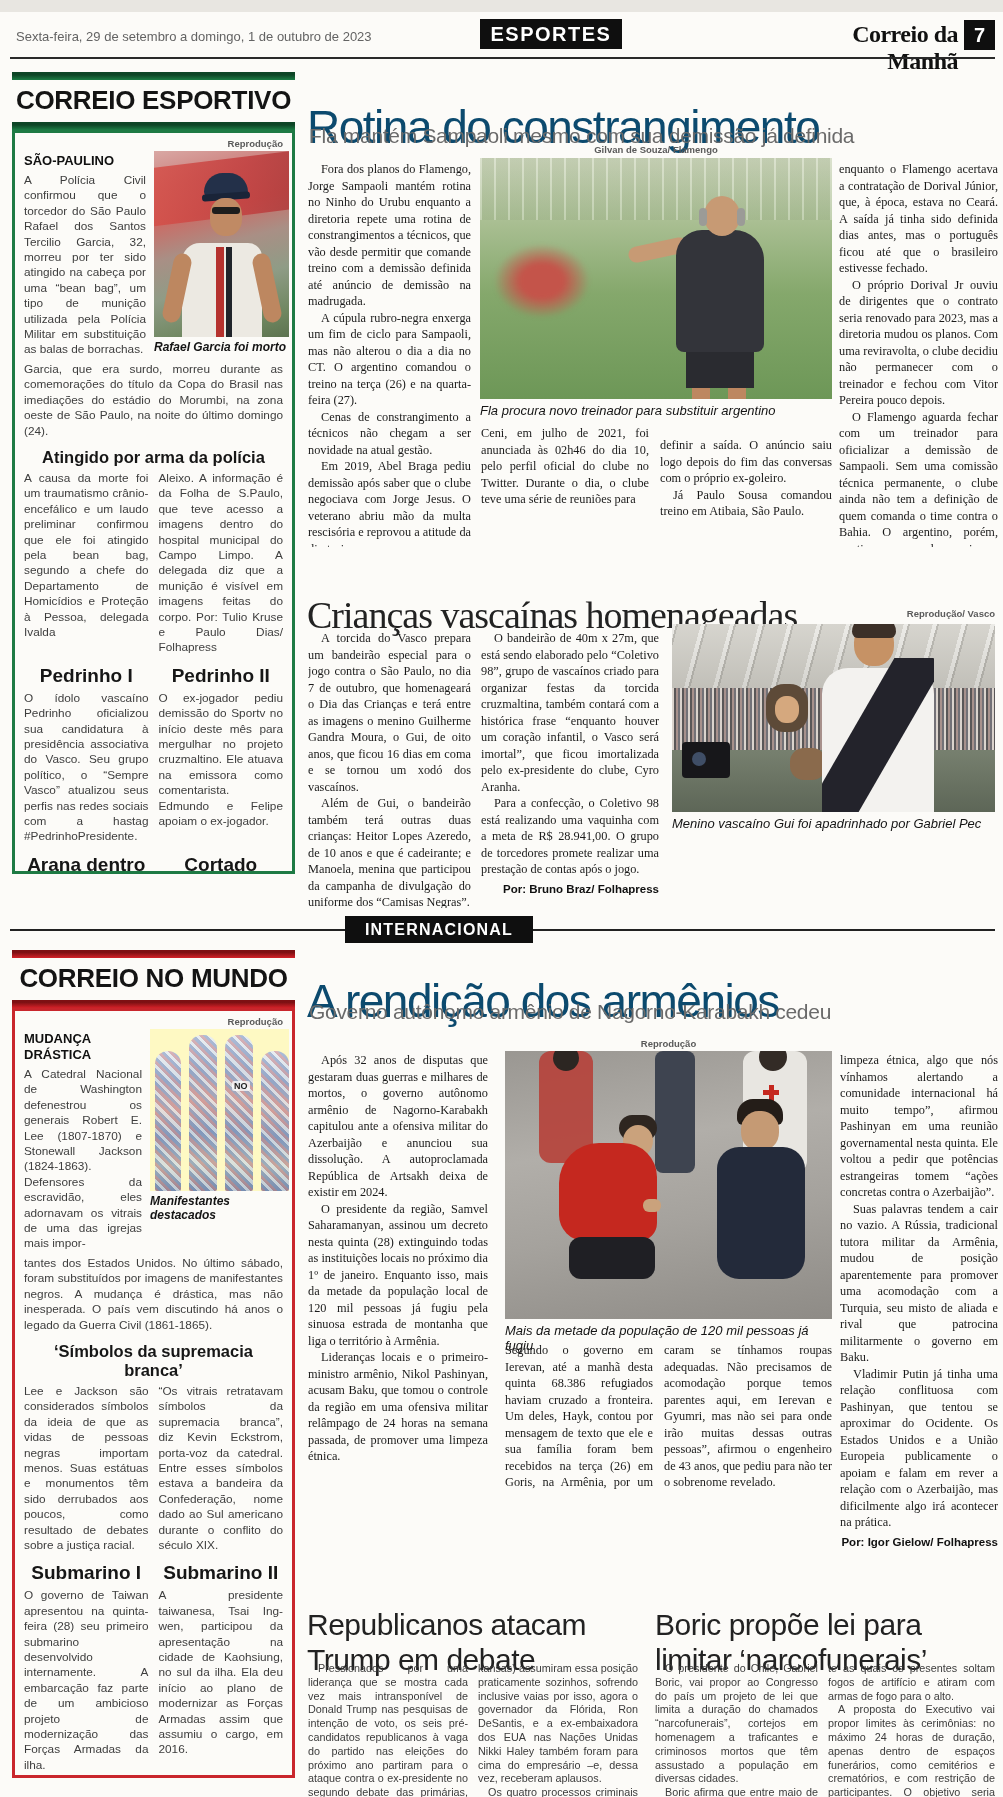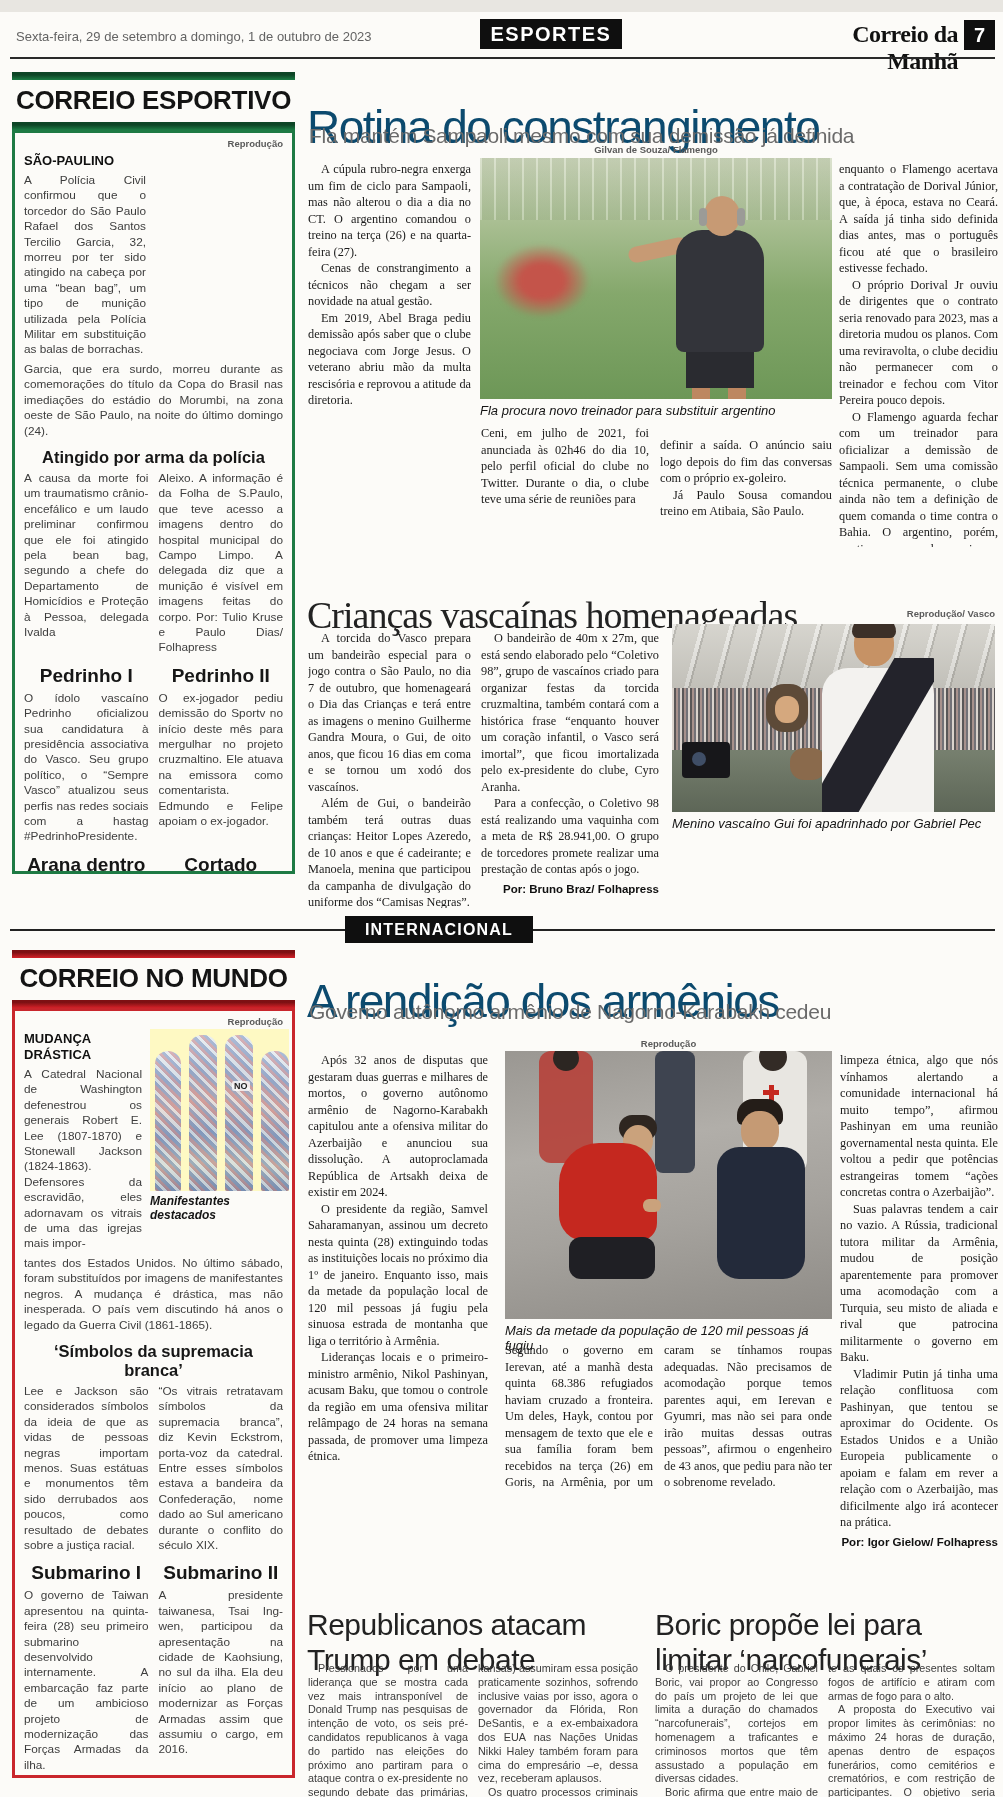--- a/index.html
+++ b/index.html
@@ -157,20 +157,35 @@
     <div class="bar green"></div>
     <div class="mod-title">CORREIO ESPORTIVO</div>
     <div class="bar green"></div>
     <div class="mod-box">
       <div class="credit-line">Reprodução</div>
       <div class="lead-row">
         <div class="lead-left">
           <h3>SÃO-PAULINO</h3>
           <p class="boxtext">A Polícia Civil confirmou que o torcedor do São Paulo Rafael dos Santos Tercilio Garcia, 32, morreu por ter sido atingido na cabeça por uma “bean bag”, um tipo de munição utilizada pela Polícia Militar em substituição as balas de borrachas.</p>
         </div>
+        <div class="lead-right">
+          <div class="photo ph-fan">
+            <div class="flag"></div>
+            <div class="cap"></div>
+            <div class="brim"></div>
+            <div class="face"></div>
+            <div class="shades"></div>
+            <div class="torso"></div>
+            <div class="stripe-red"></div>
+            <div class="stripe-blk"></div>
+            <div class="arm-l"></div>
+            <div class="arm-r"></div>
+          </div>
+          <div class="box-caption">Rafael Garcia foi morto</div>
+        </div>
       </div>
       <p class="boxtext fullp">Garcia, que era surdo, morreu durante as comemorações do título da Copa do Brasil nas imediações do estádio do Morumbi, na zona oeste de São Paulo, na noite do último domingo (24).</p>
 
       <div class="box-subhead">Atingido por arma da polícia</div>
       <div class="box-cols">
         <div>
             <p class="boxtext">A causa da morte foi um traumatismo crânio-encefálico e um laudo preliminar confirmou que ele foi atingido pela bean bag, segundo a chefe do Departamento de Homicídios e Proteção à Pessoa, delegada Ivalda</p>
           </div>
         <div>
             <p class="boxtext">Aleixo. A informação é da Folha de S.Paulo, que teve acesso a imagens dentro do hospital municipal do Campo Limpo. A delegada diz que a munição é visível em imagens feitas do corpo. Por: Tulio Kruse e Paulo Dias/ Folhapress</p>
@@ -215,20 +230,21 @@
       <div class="hair-l"></div>
       <div class="hair-r"></div>
       <div class="coach-shorts"></div>
       <div class="leg-l"></div>
       <div class="leg-r"></div>
     </div>
   </div>
   <div class="caption" style="left:480px;top:391px;width:352px;">Fla procura novo treinador para substituir argentino</div>
 
   <div class="serifcol" id="fla-c1" style="left:308px;top:149px;width:163px;height:386px;">
+    <p>Fora dos planos do Flamengo, Jorge Sampaoli mantém rotina no Ninho do Urubu enquanto a diretoria repete uma rotina de constrangimentos a técnicos, que vão desde permitir que comande treino com a demissão definida até anúncio de demissão na madrugada.</p>
     <p>A cúpula rubro-negra enxerga um fim de ciclo para Sampaoli, mas não alterou o dia a dia no CT. O argentino comandou o treino na terça (26) e na quarta-feira (27).</p>
     <p>Cenas de constrangimento a técnicos não chegam a ser novidade na atual gestão.</p>
     <p>Em 2019, Abel Braga pediu demissão após saber que o clube negociava com Jorge Jesus. O veterano abriu mão da multa rescisória e reprovou a atitude da diretoria.</p>
 
   </div>
   <div class="serifcol" style="left:481px;top:413px;width:168px;height:122px;">
     <p class="cont">Ceni, em julho de 2021, foi anunciada às 02h46 do dia 10, pelo perfil oficial do clube no Twitter. Durante o dia, o clube teve uma série de reuniões para</p>
   </div>
   <div class="serifcol" style="left:660px;top:425px;width:172px;height:122px;">
     <p class="cont">definir a saída. O anúncio saiu logo depois do fim das conversas com o próprio ex-goleiro.</p>

